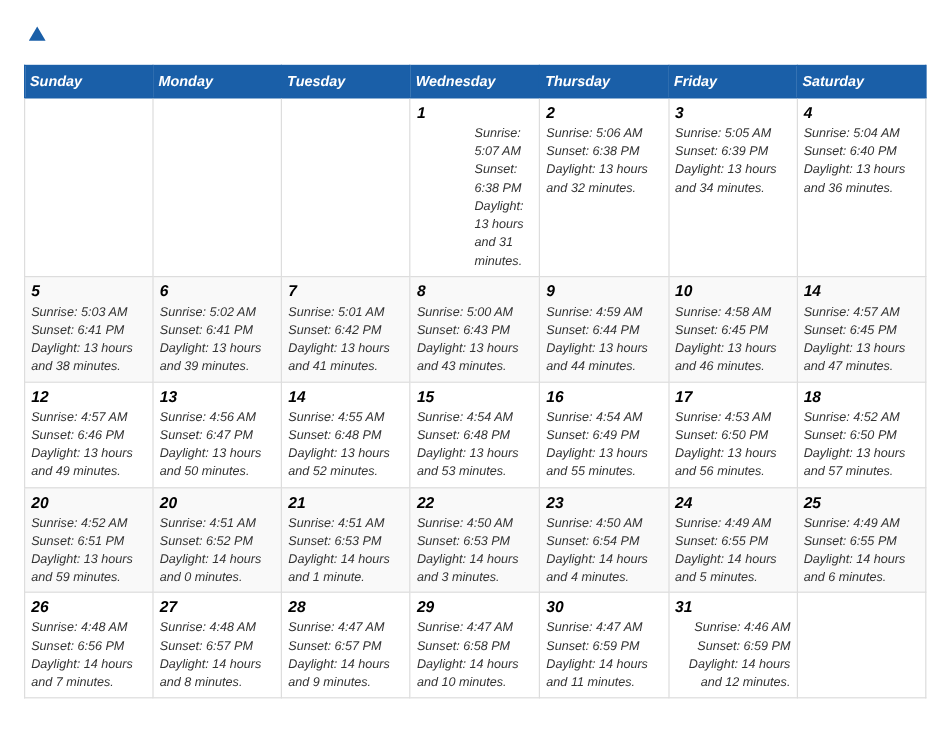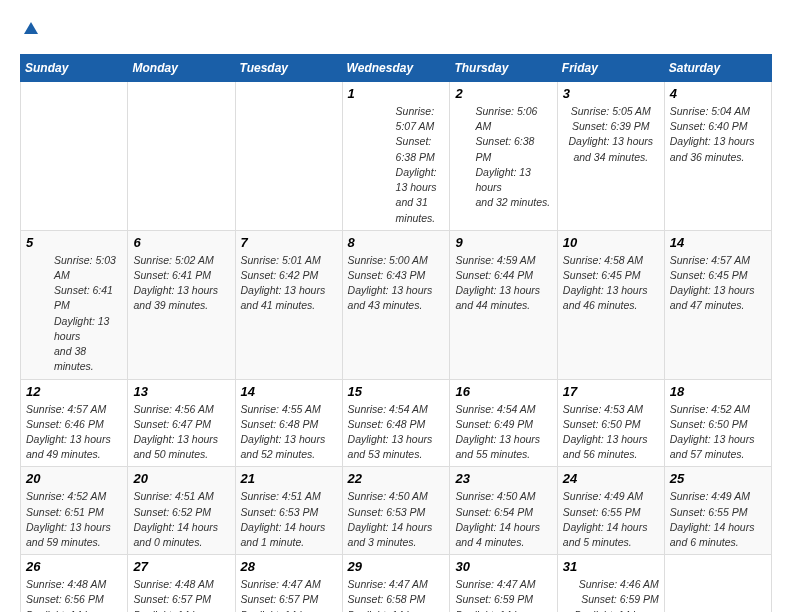--- a/index.html
+++ b/index.html
@@ -126,44 +126,44 @@
         <td class="empty-cell"></td>
         <td>
           <div class="day-num">1</div>
           <div class="day-info" style="white-space: pre-line; margin-left: 48px;">Sunrise: 5:07 AM
 Sunset: 6:38 PM
 Daylight: 13 hours
 and 31 minutes.</div>
         </td>
         <td>
           <div class="day-num">2</div>
-          <div class="day-info" style="white-space: pre-line; margin-left: 20px;">Sunrise: 5:06 AM
+          <div class="day-info" style="white-space: pre-line;">Sunrise: 5:06 AM
 Sunset: 6:38 PM
 Daylight: 13 hours
 and 32 minutes.</div>
         </td>
         <td>
           <div class="day-num">3</div>
-          <div class="day-info" style="white-space: pre-line; text-align: center;">Sunrise: 5:05 AM
+          <div class="day-info" style="white-space: pre-line;">Sunrise: 5:05 AM
 Sunset: 6:39 PM
 Daylight: 13 hours
 and 34 minutes.</div>
         </td>
         <td>
           <div class="day-num">4</div>
           <div class="day-info" style="white-space: pre-line;">Sunrise: 5:04 AM
 Sunset: 6:40 PM
 Daylight: 13 hours
 and 36 minutes.</div>
         </td>
       </tr>
       <tr>
         <td>
           <div class="day-num">5</div>
-          <div class="day-info" style="white-space: pre-line; margin-left: 28px;">Sunrise: 5:03 AM
+          <div class="day-info" style="white-space: pre-line;">Sunrise: 5:03 AM
 Sunset: 6:41 PM
 Daylight: 13 hours
 and 38 minutes.</div>
         </td>
         <td>
           <div class="day-num">6</div>
           <div class="day-info" style="white-space: pre-line;">Sunrise: 5:02 AM
 Sunset: 6:41 PM
 Daylight: 13 hours
 and 39 minutes.</div>

